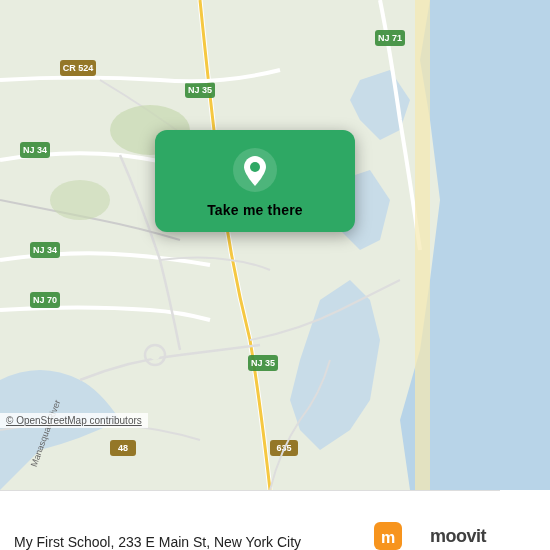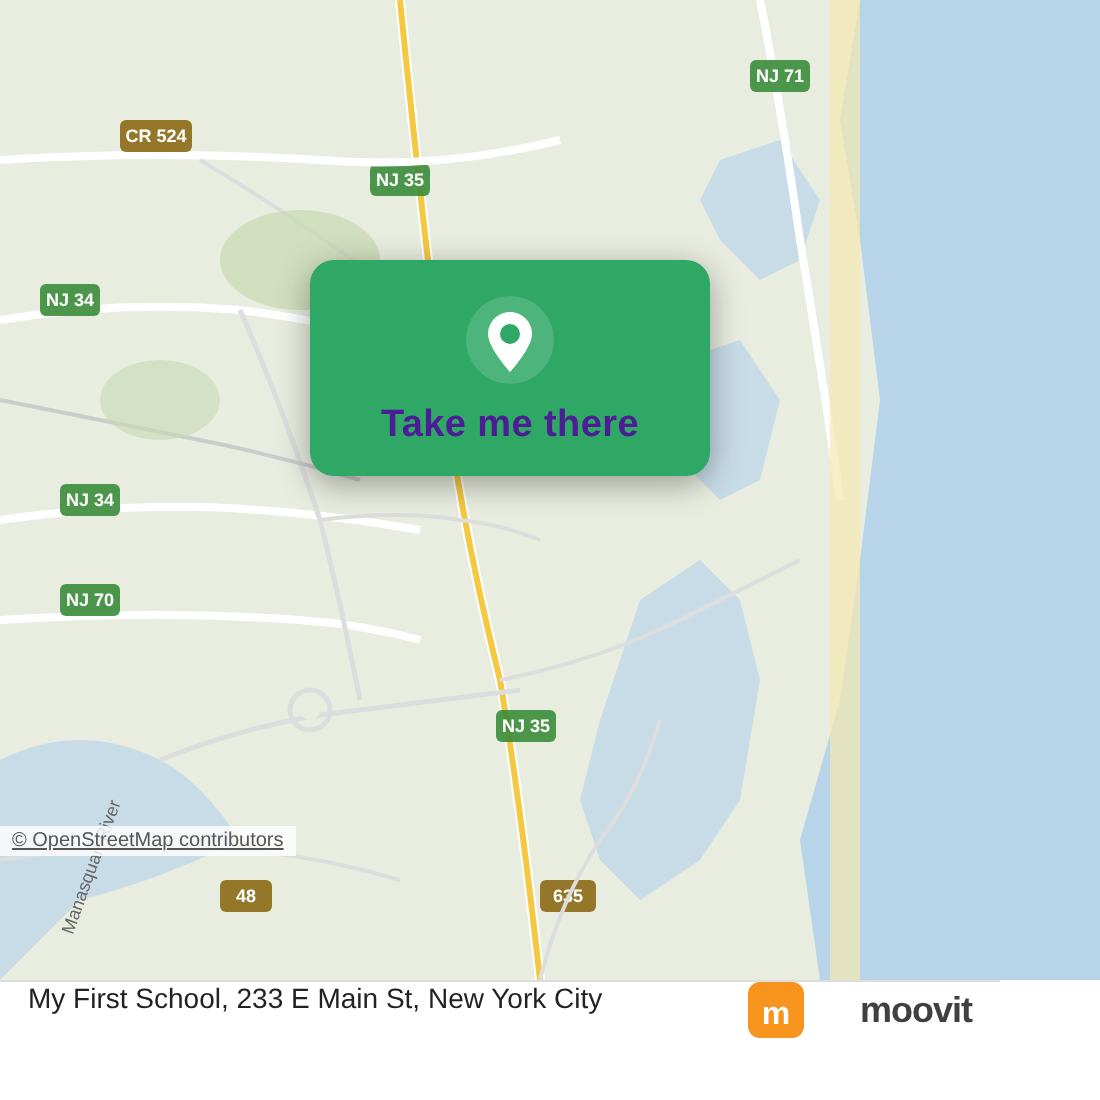--- a/index.html
+++ b/index.html
@@ -41,35 +41,35 @@
       z-index: 10;
     }
 
     #pin-icon {
       width: 44px;
       height: 44px;
       margin-bottom: 10px;
     }
 
     #take-me-there-btn {
-      color: #4c1d95;
-      font-size: 19px;
+      color: #000000;
+      font-size: 14px;
       font-weight: 600;
       background: none;
       border: none;
       cursor: pointer;
       letter-spacing: 0.2px;
     }
 
     #bottom-bar {
       width: 500px;
       height: 60px;
       background: #fff;
       display: flex;
-      align-items: flex-start;
+      align-items: flex-end;
       padding: 0 14px;
       border-top: 1px solid #ddd;
       position: relative;
     }
 
     #location-text {
       font-size: 14px;
       color: #222;
       font-weight: 500;
       flex: 1;

